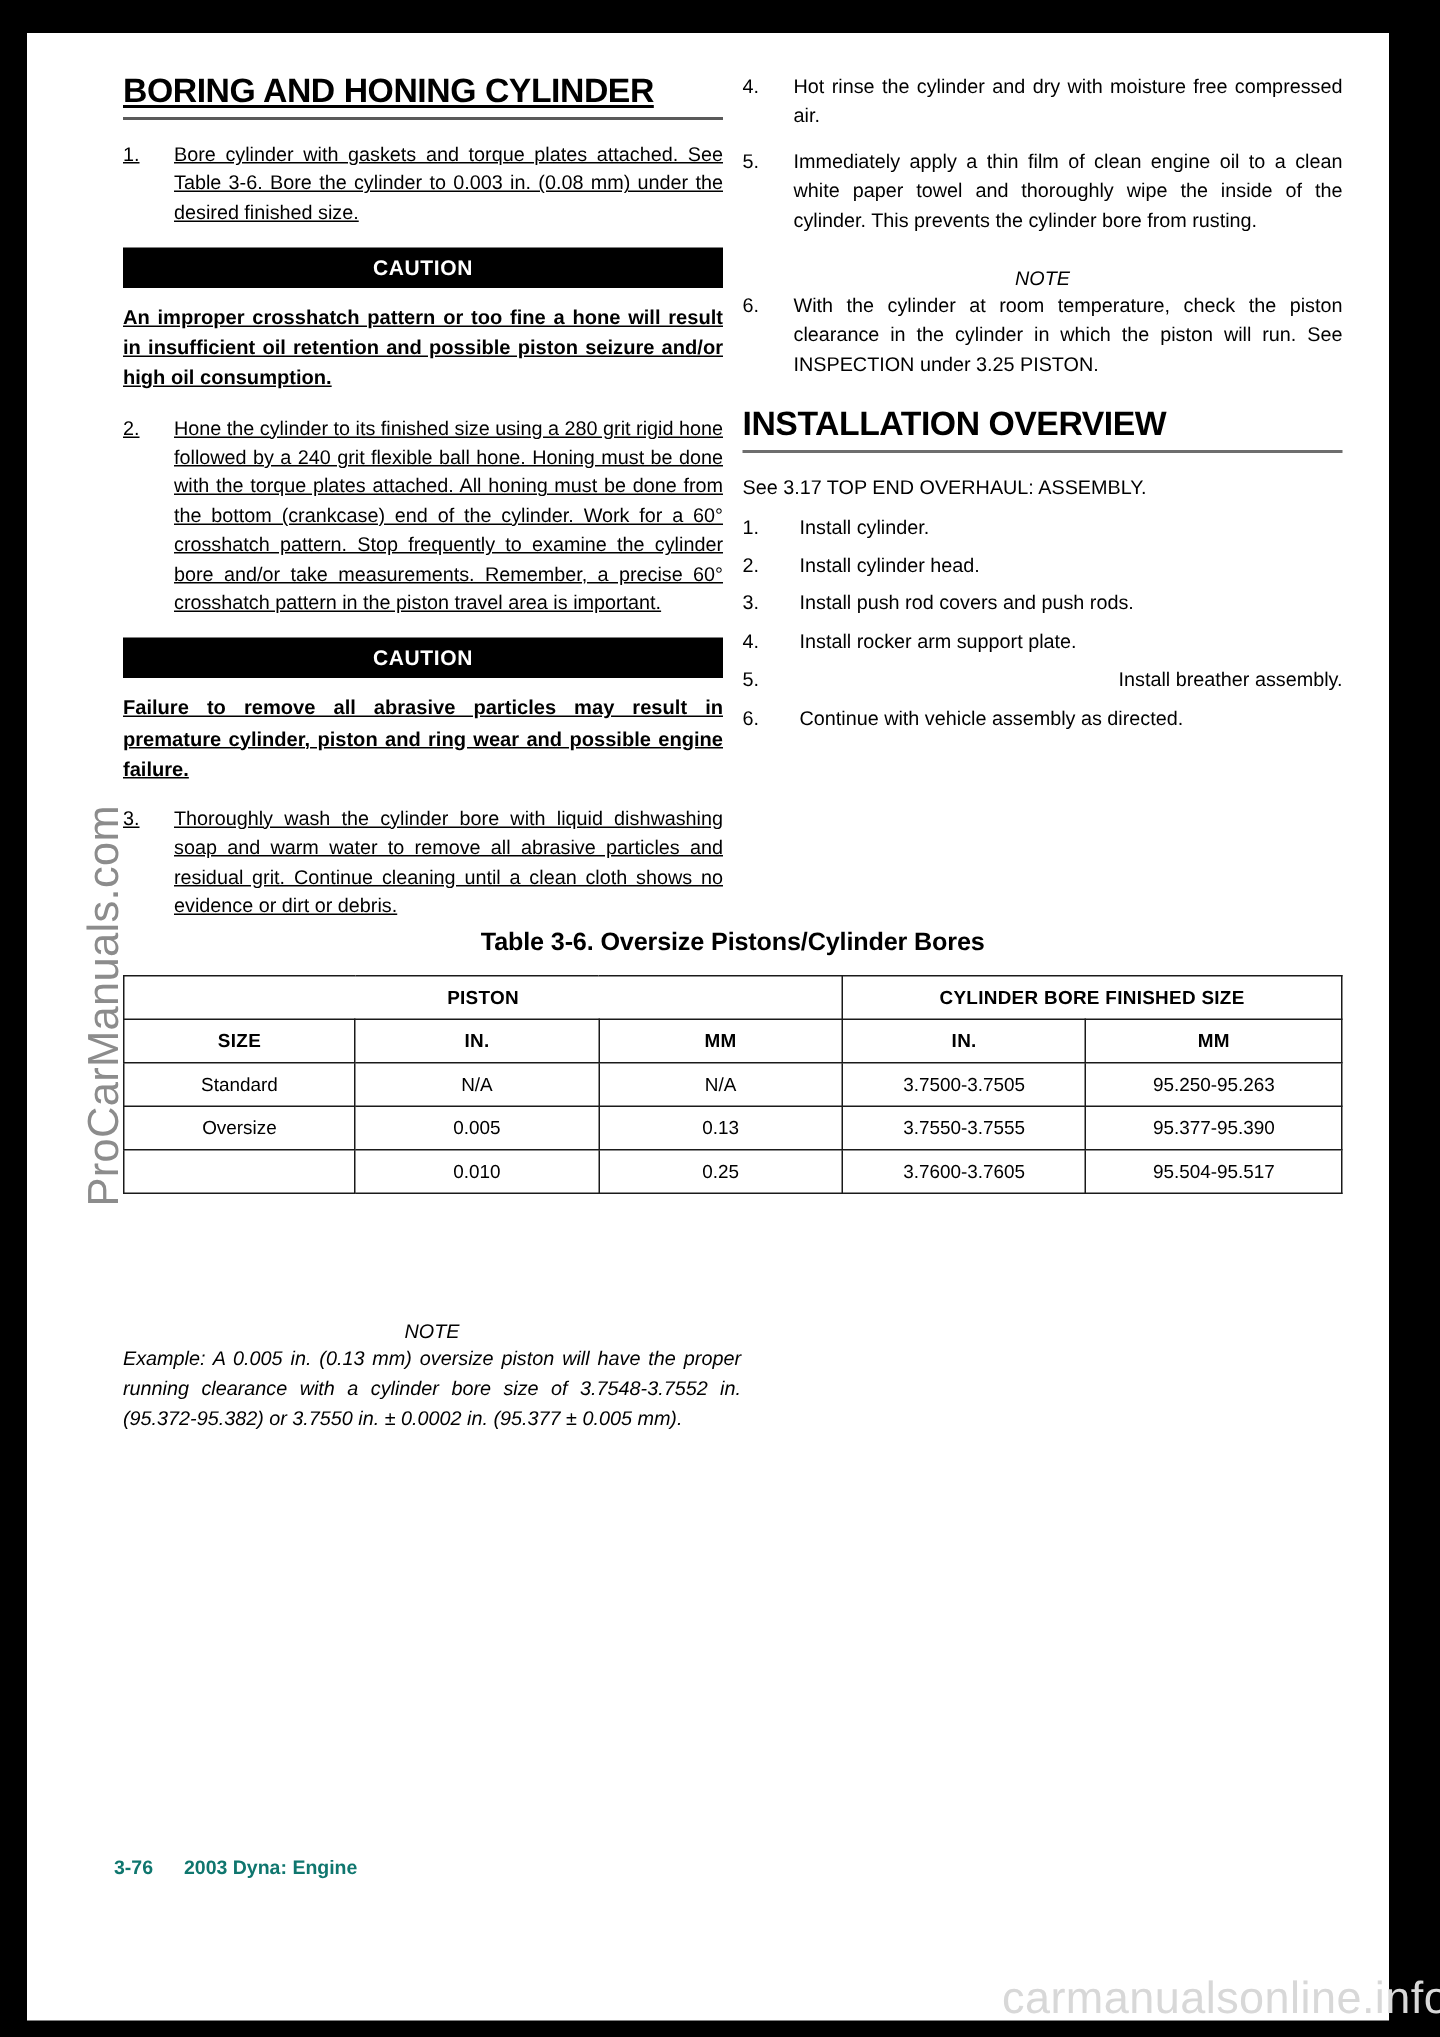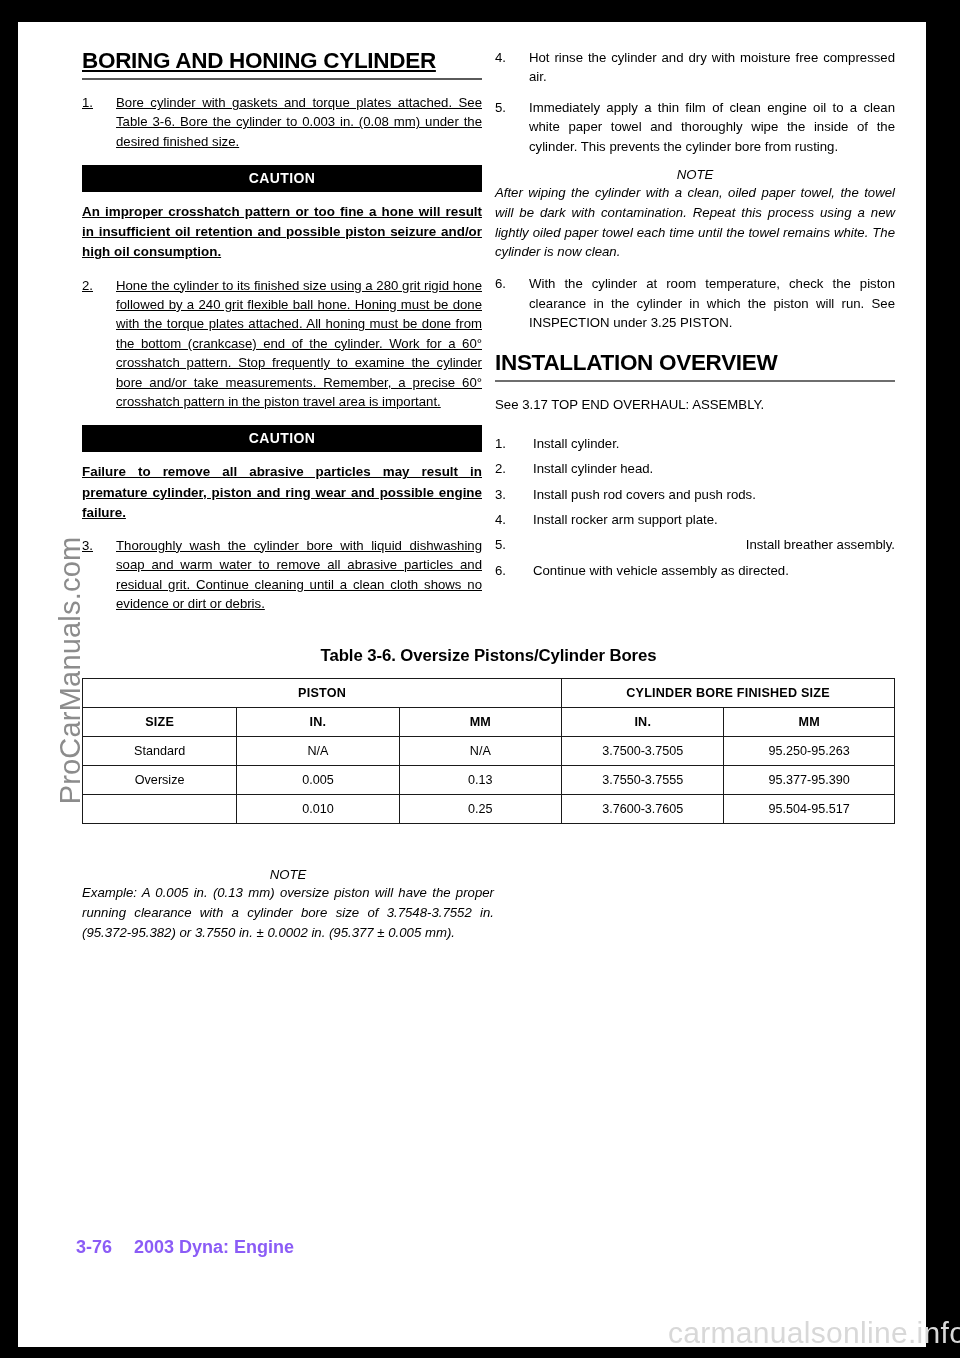--- a/index.html
+++ b/index.html
@@ -118,45 +118,45 @@
     text-justify: inter-word;
     margin-bottom: 13px;
     color: #000;
   }
 
   
   .note-label {
     text-align: center;
     font-style: italic;
     font-size: 13.2px;
-    margin: 9px 0 1px 0;
+    margin: 22px 0 1px 0;
     color: #000;
   }
   .note-body {
     font-style: italic;
     font-size: 13.2px;
     line-height: 1.5;
     text-align: justify;
     text-justify: inter-word;
     margin-bottom: 12px;
     color: #000;
   }
 
   .plain-line {
     font-size: 13.2px;
     line-height: 1.5;
-    margin-bottom: 19px;
+    margin-bottom: 7px;
     color: #000;
   }
 
   
   #table-wrap {
     position: absolute;
     left: 64px;
-    top: 624px;
+    top: 596px;
     width: 813px;
   }
   #table-title {
     text-align: center;
     font-weight: bold;
     font-size: 16.8px;
     margin-bottom: 12px;
     color: #000;
     letter-spacing: -0.1px;
   }
@@ -189,23 +189,23 @@
     left: 64px;
     top: 836px;
     width: 412px;
   }
 
   
   #footer {
     position: absolute;
     left: 58px;
     top: 1215px;
-    font-size: 18px;
-    font-weight: bold;
-    color: #8b5cf6;
+    font-size: 13px;
+    font-weight: bold;
+    color: #0f766e;
   }
   #footer .pageno { margin-right: 17px; }
 </style>
 </head>
 <body>
 
 <div id="page-sheet">
 
   <div id="side-watermark">ProCarManuals.com</div>
 
@@ -243,21 +243,20 @@
       <div class="num">4.</div>
       <div class="txt">Hot rinse the cylinder and dry with moisture free compressed air.</div>
     </div>
 
     <div class="step">
       <div class="num">5.</div>
       <div class="txt">Immediately apply a thin film of clean engine oil to a clean white paper towel and thoroughly wipe the inside of the cylinder. This prevents the cylinder bore from rusting.</div>
     </div>
 
     <div class="note-label">NOTE</div>
-    <div class="note-body">After wiping the cylinder with a clean, oiled paper towel, the towel will be dark with contamination. Repeat this process using a new lightly oiled paper towel each time until the towel remains white. The cylinder is now clean.</div>
 
     <div class="step">
       <div class="num">6.</div>
       <div class="txt">With the cylinder at room temperature, check the piston clearance in the cylinder in which the piston will run. See INSPECTION under 3.25 PISTON.</div>
     </div>
 
     <h1 class="sect" style="margin-top:18px;">INSTALLATION OVERVIEW</h1>
     <div class="rule-thin"></div>
 
     <div class="plain-line">See 3.17 TOP END OVERHAUL: ASSEMBLY.</div>

